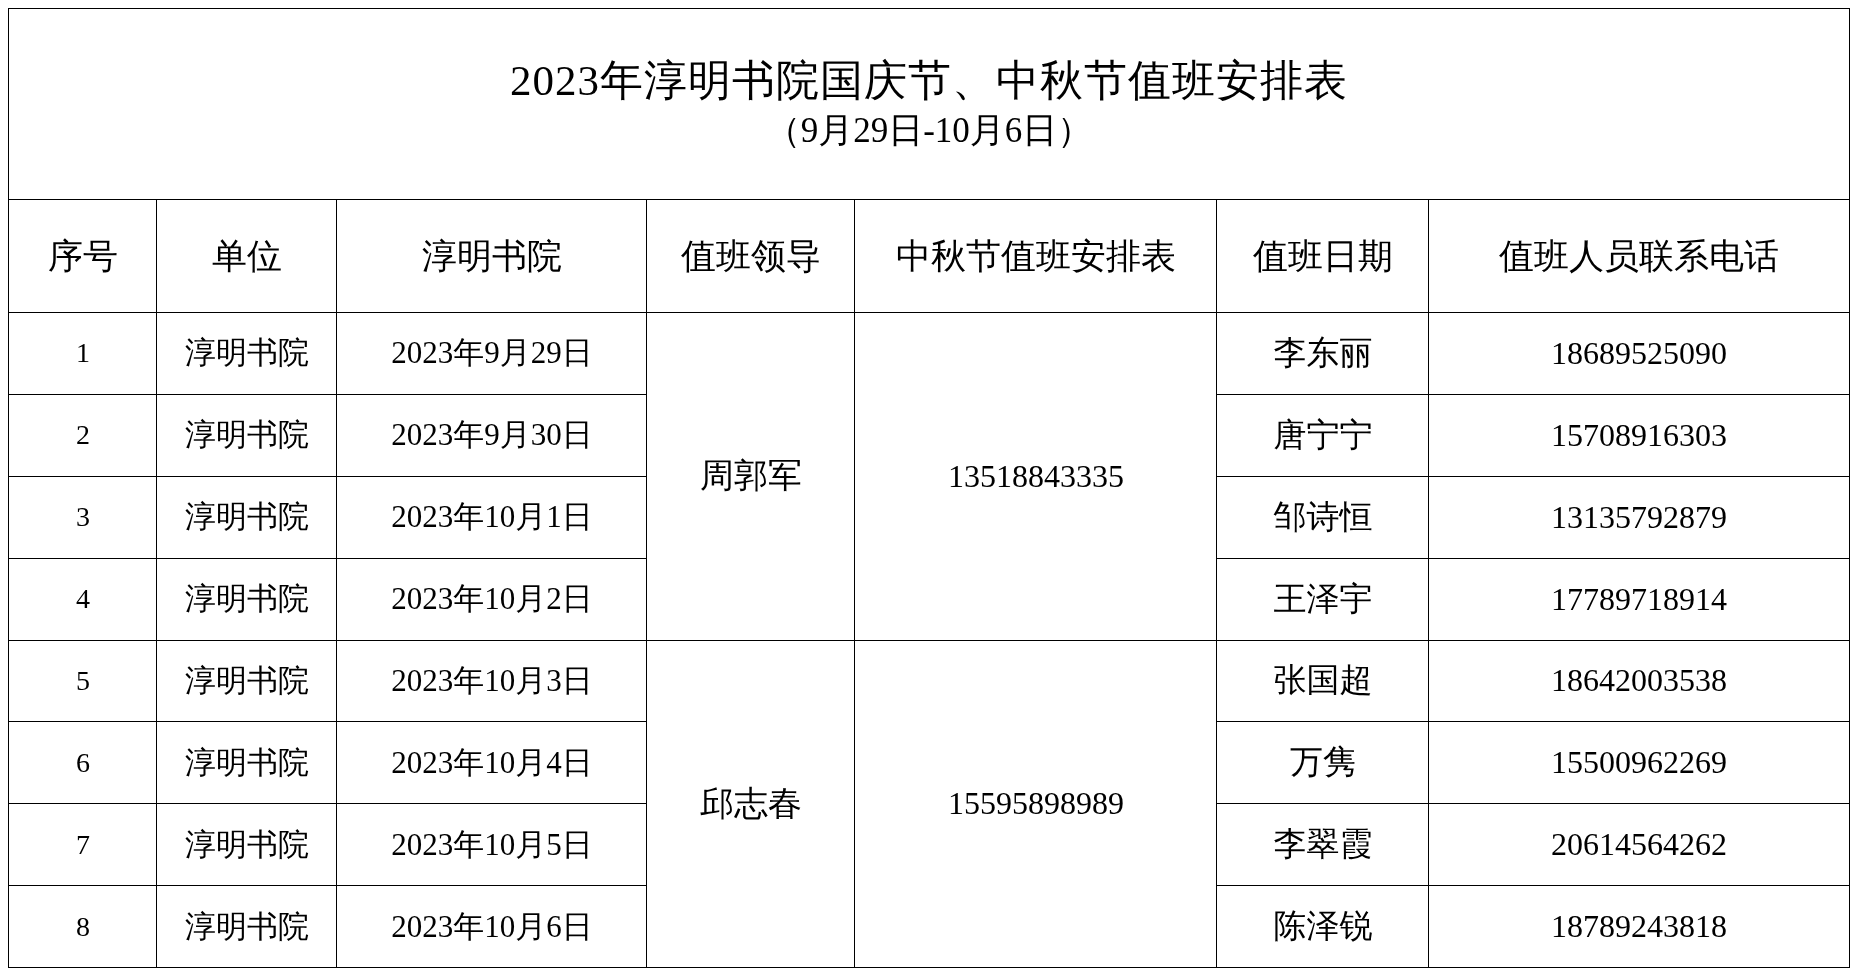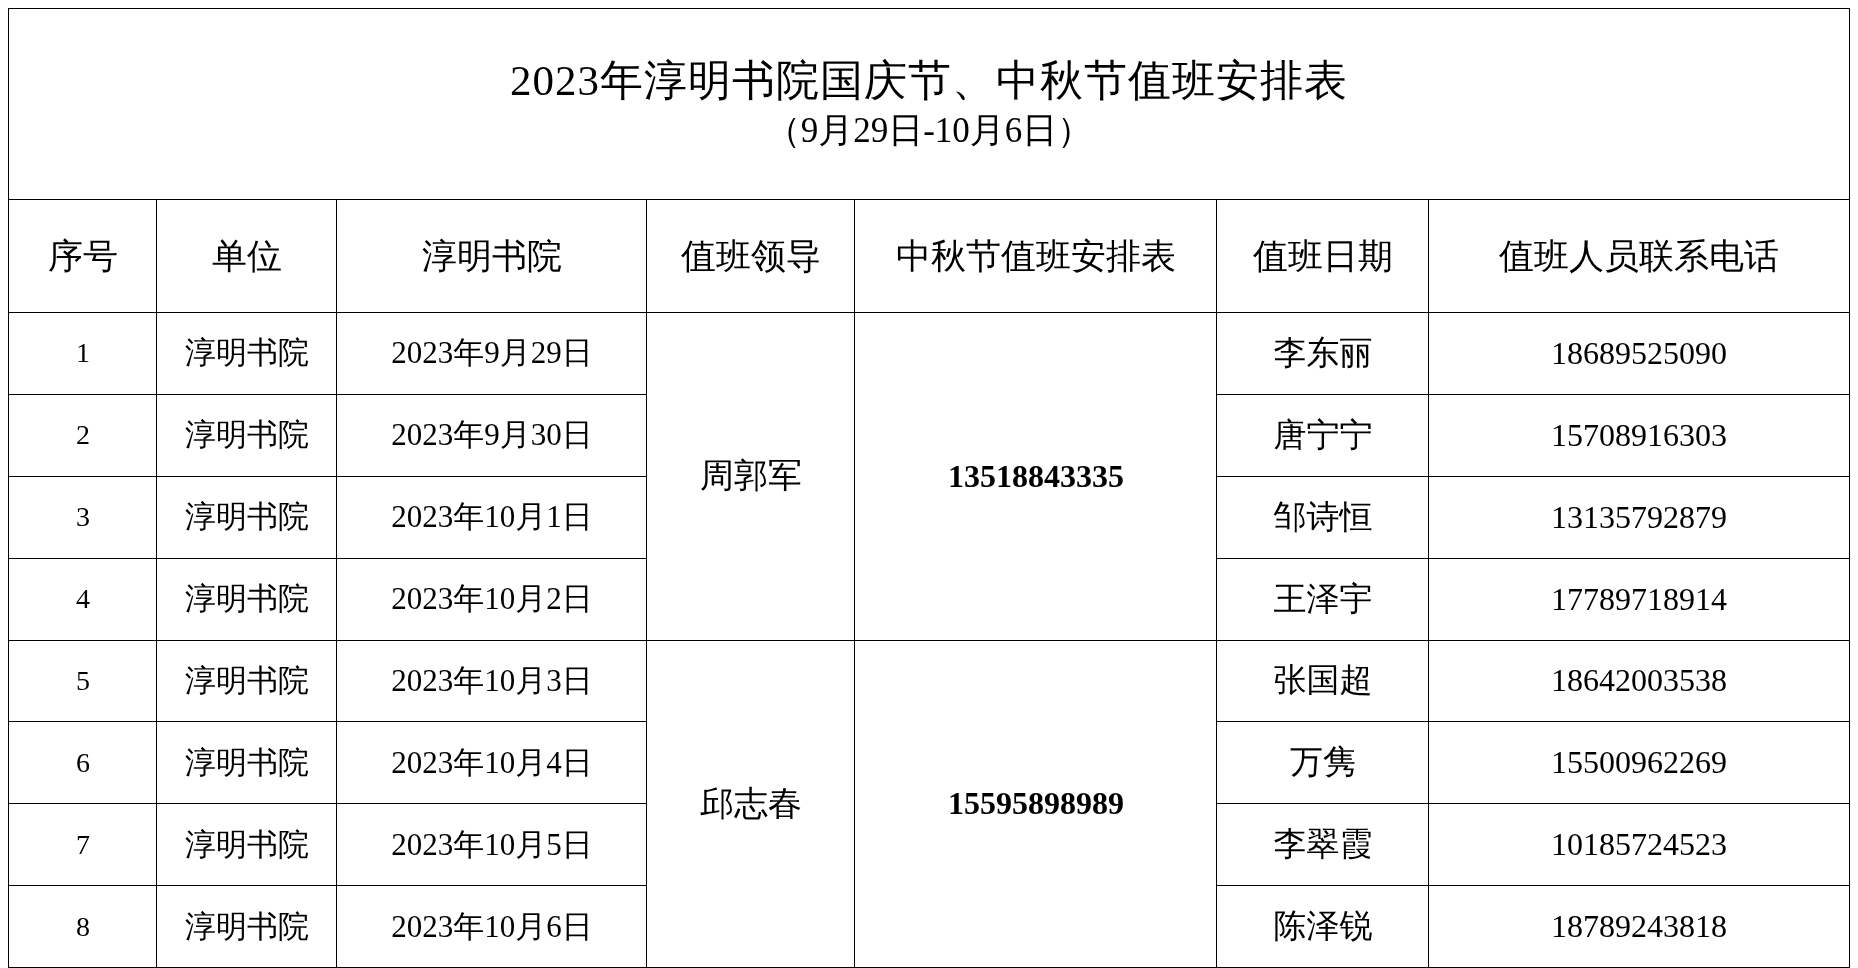--- a/index.html
+++ b/index.html
@@ -62,21 +62,20 @@
   tbody td.unit-cell,
   tbody td.date-cell {
     font-size: 31px;
   }
   tbody td.leader-cell {
     font-size: 34px;
     margin-top: 46px;
   }
   tbody td.leaderphone-cell {
     font-size: 32px;
-    font-weight: bold;
   }
   tbody td.staff-cell {
     font-size: 33px;
   }
   tbody td.staffphone-cell {
     font-size: 32px;
   }
   tbody td.idx-cell {
     font-size: 28px;
   }
@@ -164,21 +163,21 @@
         <td class="unit-cell">淳明书院</td>
         <td class="date-cell">2023年10月4日</td>
         <td class="staff-cell">万隽</td>
         <td class="staffphone-cell">15500962269</td>
       </tr>
       <tr>
         <td class="idx-cell">7</td>
         <td class="unit-cell">淳明书院</td>
         <td class="date-cell">2023年10月5日</td>
         <td class="staff-cell">李翠霞</td>
-        <td class="staffphone-cell">10185724523</td>
+        <td class="staffphone-cell">20614564262</td>
       </tr>
       <tr>
         <td class="idx-cell">8</td>
         <td class="unit-cell">淳明书院</td>
         <td class="date-cell">2023年10月6日</td>
         <td class="staff-cell">陈泽锐</td>
         <td class="staffphone-cell">18789243818</td>
       </tr>
     </tbody>
   </table>

